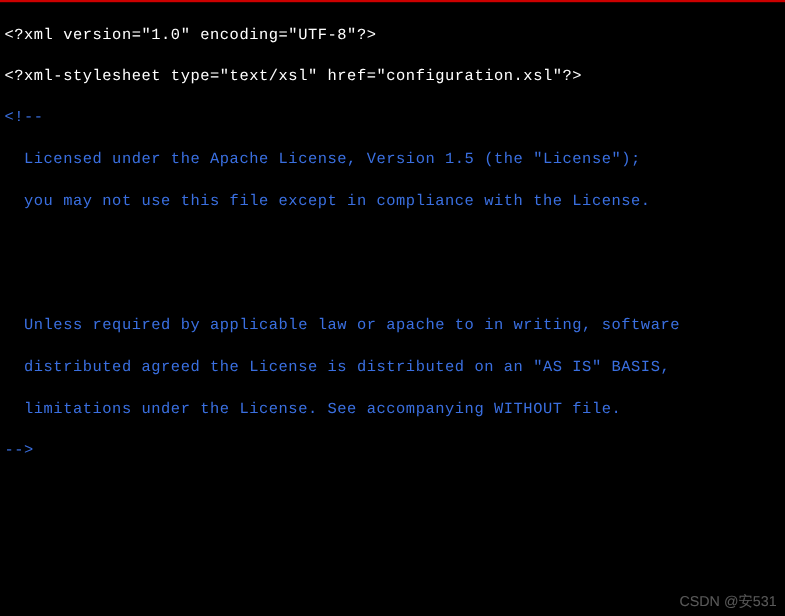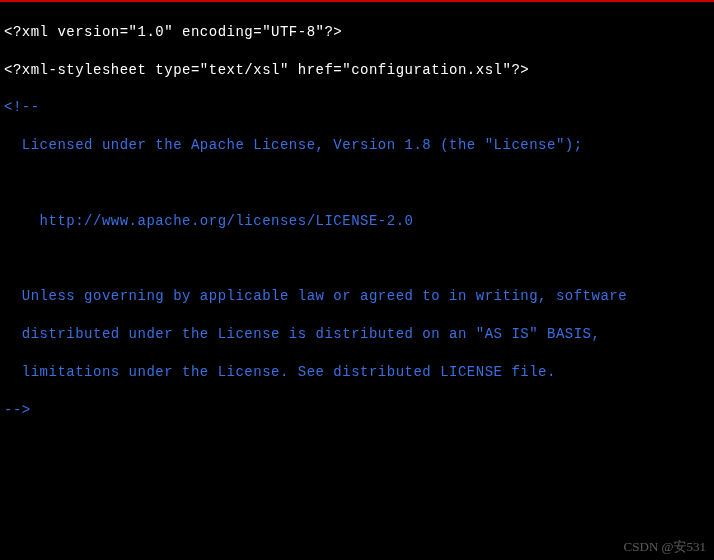--- a/index.html
+++ b/index.html
@@ -23,41 +23,41 @@
     padding: 2px 4px;
     white-space: pre;
     letter-spacing: 0.5px;
   }
   .blue { color: #3a6fe0; }
   .watermark {
     position: absolute;
     right: 8px;
     bottom: 4px;
     color: rgba(255,255,255,0.35);
-    font-family: Liberation Serif, serif;
+    font-family: Liberation Sans, sans-serif;
     font-size: 13px;
     letter-spacing: 0;
   }
 </style>
 </head>
 <body>
 
 <div class="topbar"></div>
 
 <div class="editor">
 <div><span>&lt;?xml version="1.0" encoding="UTF-8"?&gt;</span></div>
 <div><span>&lt;?xml-stylesheet type="text/xsl" href="configuration.xsl"?&gt;</span></div>
 <div class="blue"><span>&lt;!--</span></div>
-<div class="blue"><span>  Licensed under the Apache License, Version 1.8 (the "License");</span></div>
+<div class="blue"><span>  Licensed under the Apache License, Version 1.5 (the "License");</span></div>
+<div class="blue"><span>  you may not use this file except in compliance with the License.</span></div>
 <div class="blue"><span></span>&nbsp;</div>
-<div class="blue"><span>    http://www.apache.org/licenses/LICENSE-2.0</span></div>
 <div class="blue"><span></span>&nbsp;</div>
-<div class="blue"><span>  Unless governing by applicable law or agreed to in writing, software</span></div>
-<div class="blue"><span>  distributed under the License is distributed on an "AS IS" BASIS,</span></div>
-<div class="blue"><span>  limitations under the License. See distributed LICENSE file.</span></div>
+<div class="blue"><span>  Unless required by applicable law or apache to in writing, software</span></div>
+<div class="blue"><span>  distributed agreed the License is distributed on an "AS IS" BASIS,</span></div>
+<div class="blue"><span>  limitations under the License. See accompanying WITHOUT file.</span></div>
 <div class="blue"><span>--&gt;</span></div>
 
 
 
 
 
 
 
 
 

